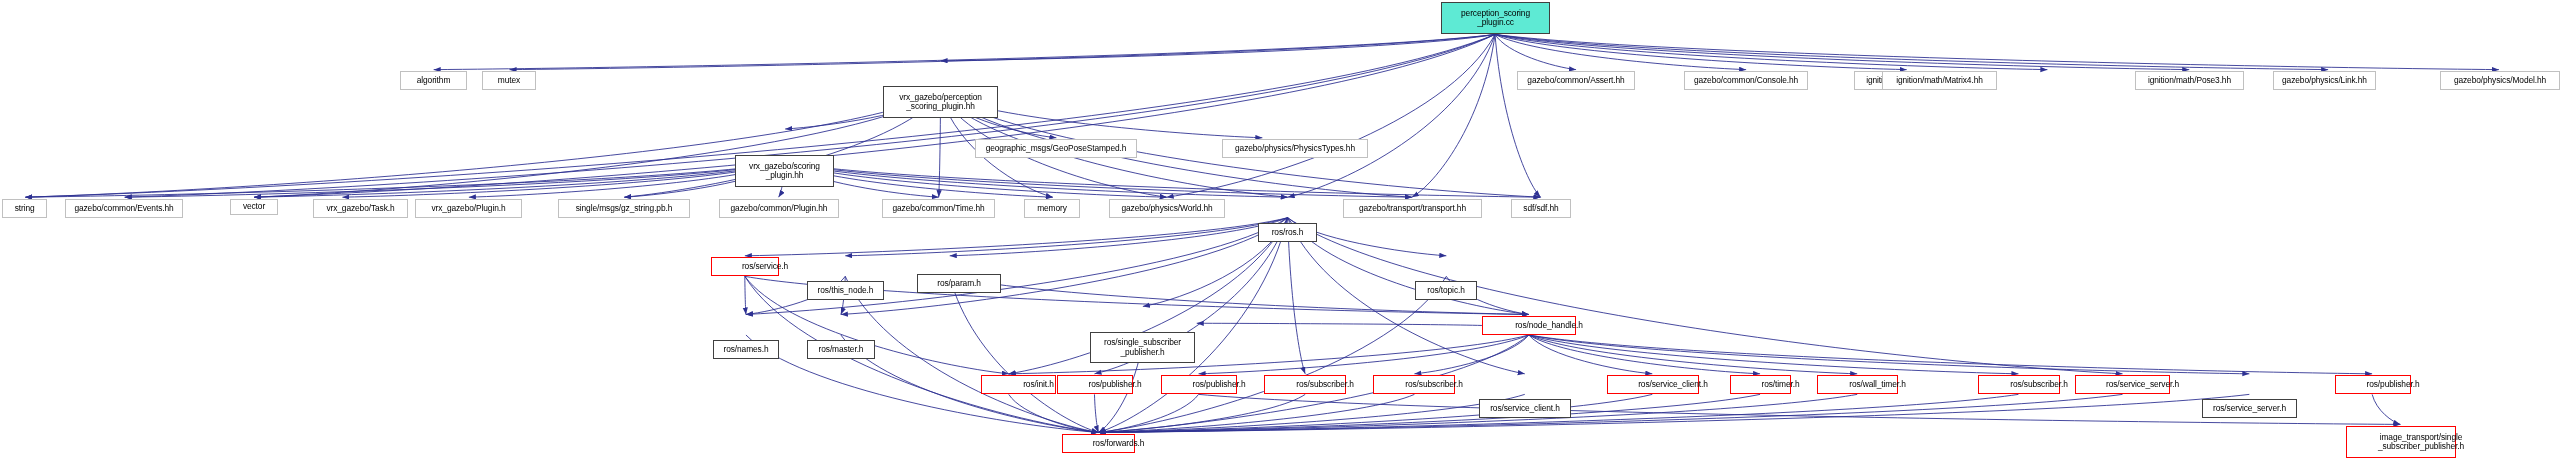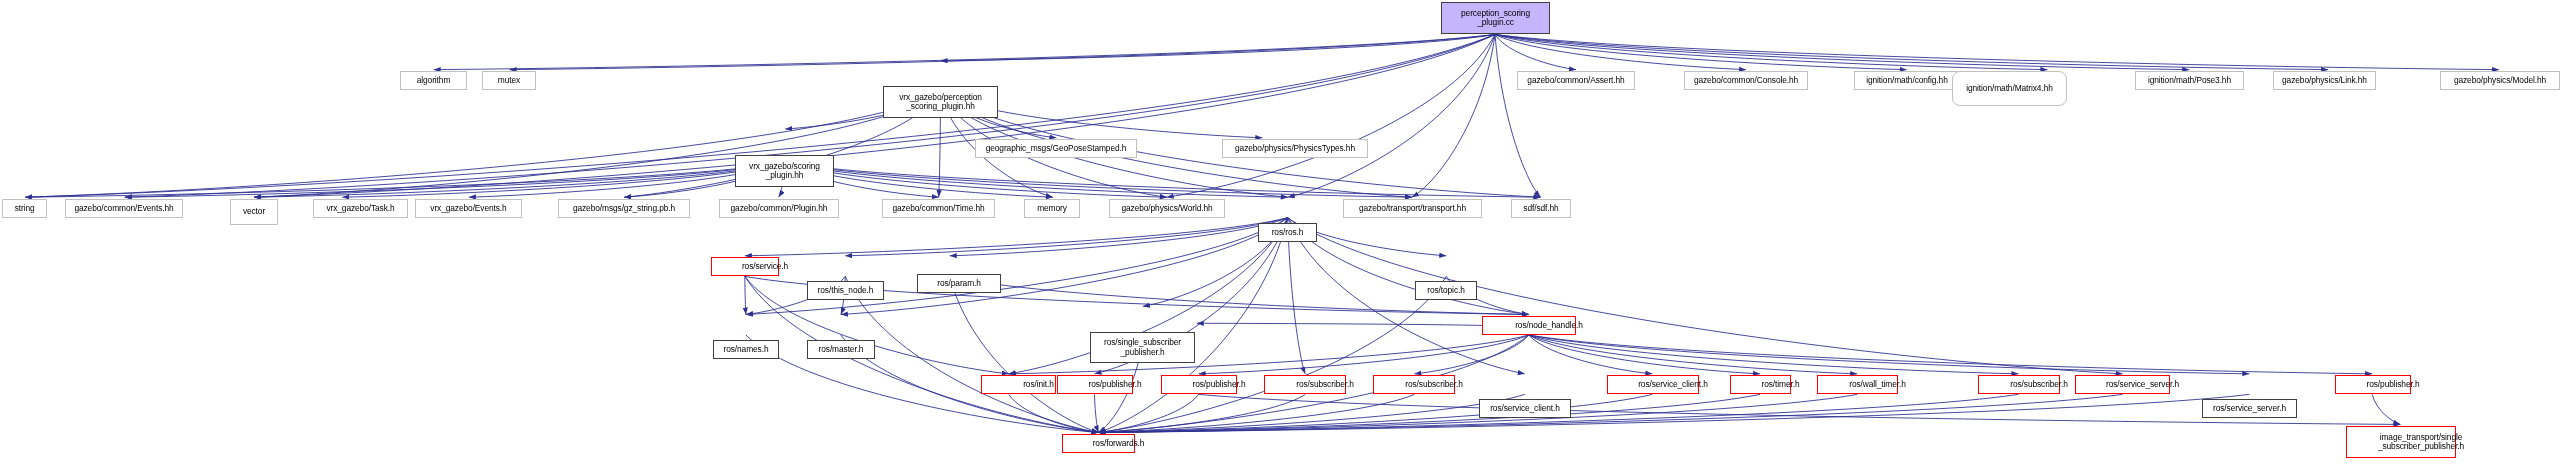--- a/index.html
+++ b/index.html
@@ -28,21 +28,21 @@
     background:#ffffff;
     border:0.7px solid #c0c0c0;
     color:#000000;
     font-size:8.4px;
     line-height:9.5px;
     letter-spacing:-0.1px;
     white-space:pre;
     z-index:5;
   }
   .node.root{
-    background:#c4b5fd;
+    background:#5eead4;
     border:0.7px solid #404040;
     text-align:center;
   }
   .node.dark{
     border:0.7px solid #404040;
     margin-top:24px;
   }
   .node.red{
     border:1.1px solid #ff0000;
     padding-left:40px;
@@ -159,34 +159,34 @@
   <div id="node-layer">
       <div class="node root" style="left: 1441px; top: 2.2px; width: 109px; height: 32px;">perception_scoring
 _plugin.cc</div>
       <div class="node plain" style="left: 400px; top: 71px; width: 67px; height: 19px;">algorithm</div>
       <div class="node plain" style="left: 482px; top: 71px; width: 54px; height: 19px;">mutex</div>
       <div class="node dark" style="left: 883px; top: 62px; width: 115px; height: 32px;">vrx_gazebo/perception
 _scoring_plugin.hh</div>
       <div class="node plain" style="left: 1517px; top: 71px; width: 118px; height: 19px;">gazebo/common/Assert.hh</div>
       <div class="node plain" style="left: 1684px; top: 71px; width: 124px; height: 19px;">gazebo/common/Console.hh</div>
       <div class="node plain" style="left: 1854px; top: 71px; width: 106px; height: 19px;">ignition/math/config.hh</div>
-      <div class="node plain" style="left: 1952px; top: 71px; width: 115px; height: 35px; border-radius: 8px;">ignition/math/Matrix4.hh</div>
+      <div class="node plain" style="left: 1882px; top: 71px; width: 115px; height: 19px;">ignition/math/Matrix4.hh</div>
       <div class="node plain" style="left: 2135px; top: 71px; width: 109px; height: 19px;">ignition/math/Pose3.hh</div>
       <div class="node plain" style="left: 2273px; top: 71px; width: 103px; height: 19px;">gazebo/physics/Link.hh</div>
       <div class="node plain" style="left: 2440px; top: 71px; width: 120px; height: 19px;">gazebo/physics/Model.hh</div>
       <div class="node dark" style="left: 735px; top: 131px; width: 99px; height: 32px;">vrx_gazebo/scoring
 _plugin.hh</div>
       <div class="node plain" style="left: 975px; top: 139px; width: 162px; height: 19px;">geographic_msgs/GeoPoseStamped.h</div>
       <div class="node plain" style="left: 1189px; top: 139px; width: 146px; height: 19px; margin-left: 33px;">gazebo/physics/PhysicsTypes.hh</div>
       <div class="node plain" style="left: 2.2px; top: 199px; width: 45px; height: 19px;">string</div>
       <div class="node plain" style="left: 65px; top: 199px; width: 118px; height: 19px;">gazebo/common/Events.hh</div>
-      <div class="node plain" style="left: 230px; top: 199px; width: 48px; height: 26px;">vector</div>
+      <div class="node plain" style="left: 230px; top: 199px; width: 48px; height: 16px;">vector</div>
       <div class="node plain" style="left: 295px; top: 199px; width: 95px; height: 19px; margin-left: 18px;">vrx_gazebo/Task.h</div>
-      <div class="node plain" style="left: 415px; top: 199px; width: 107px; height: 19px;">vrx_gazebo/Events.h</div>
-      <div class="node plain" style="left: 558px; top: 199px; width: 132px; height: 19px;">gazebo/msgs/gz_string.pb.h</div>
+      <div class="node plain" style="left: 415px; top: 199px; width: 107px; height: 19px;">vrx_gazebo/Plugin.h</div>
+      <div class="node plain" style="left: 558px; top: 199px; width: 132px; height: 19px;">single/msgs/gz_string.pb.h</div>
       <div class="node plain" style="left: 719px; top: 199px; width: 120px; height: 19px;">gazebo/common/Plugin.hh</div>
       <div class="node plain" style="left: 882px; top: 199px; width: 113px; height: 19px;">gazebo/common/Time.hh</div>
       <div class="node plain" style="left: 1024px; top: 199px; width: 56px; height: 19px;">memory</div>
       <div class="node plain" style="left: 1109px; top: 199px; width: 116px; height: 19px;">gazebo/physics/World.hh</div>
       <div class="node dark" style="left: 1258px; top: 199px; width: 59px; height: 19px;">ros/ros.h</div>
       <div class="node plain" style="left: 1343px; top: 199px; width: 139px; height: 19px;">gazebo/transport/transport.hh</div>
       <div class="node plain" style="left: 1511px; top: 199px; width: 60px; height: 19px;">sdf/sdf.hh</div>
       <div class="node red" style="left: 711px; top: 257px; width: 68px; height: 19px;">ros/service.h</div>
       <div class="node dark" style="left: 807px; top: 257px; width: 77px; height: 19px;">ros/this_node.h</div>
       <div class="node dark" style="left: 917px; top: 250px; width: 84px; height: 19px;">ros/param.h</div>

